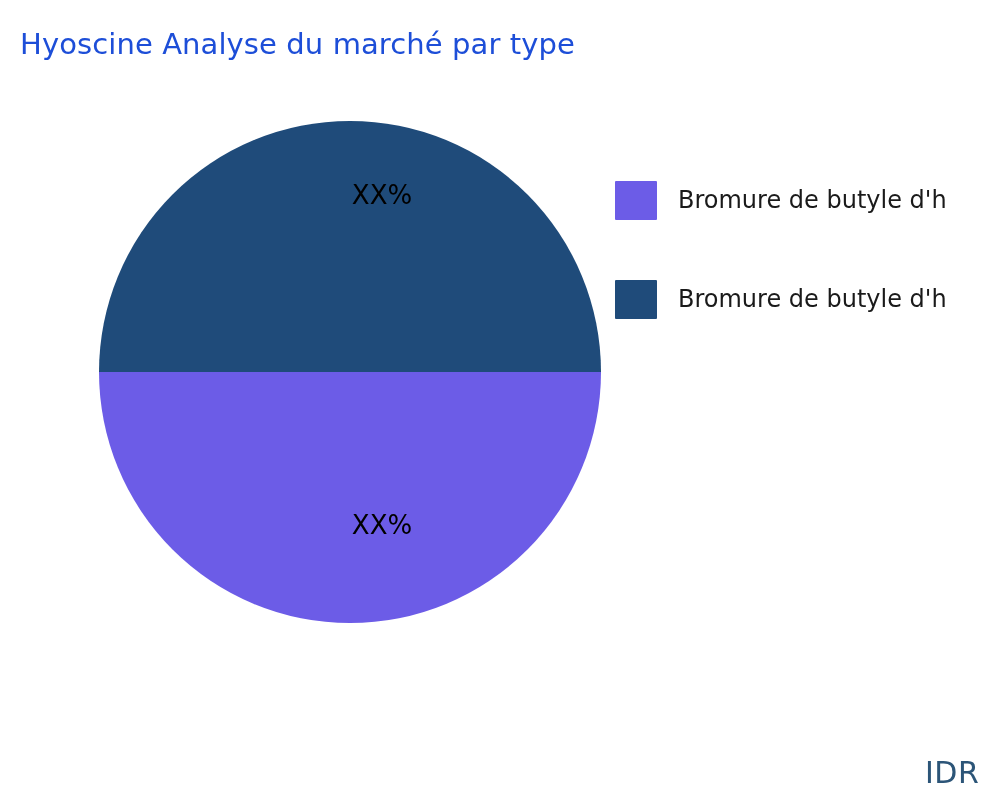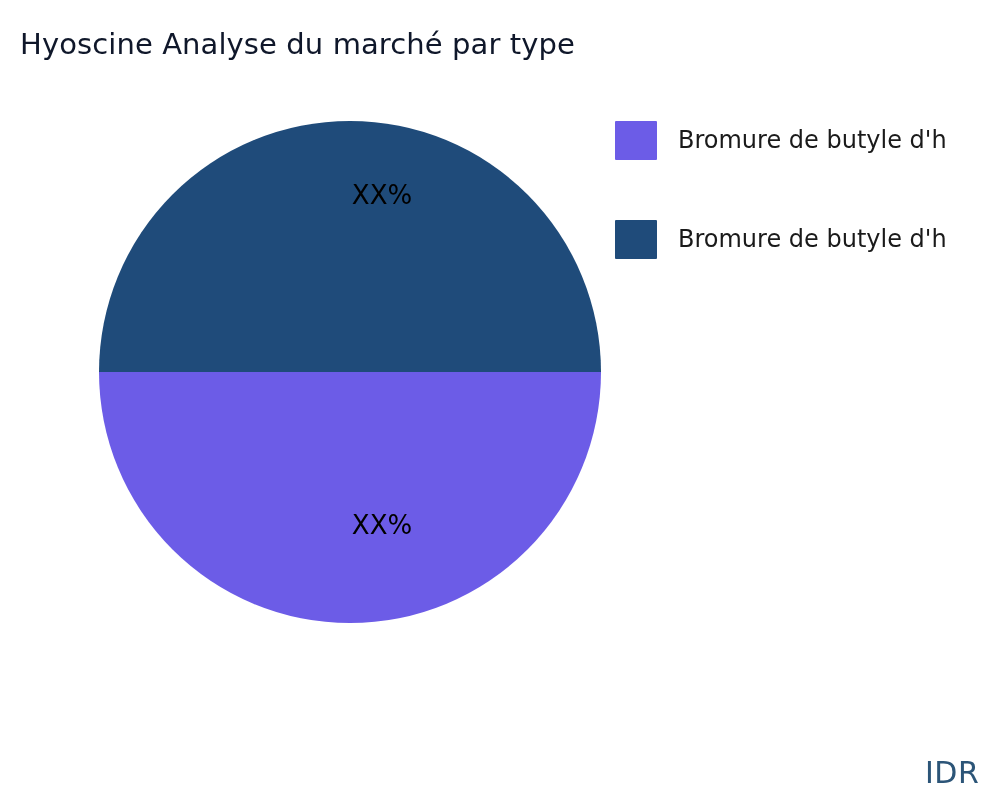--- a/index.html
+++ b/index.html
@@ -56,21 +56,21 @@
   .legend {
     position: absolute;
     left: 615px;
     top: 121px;
     width: 385px;
   }
   .legend-item {
     position: relative;
     height: 99px;
     display: flex;
-    align-items: flex-start;
+    align-items: flex-end;
   }
   .legend-swatch {
     width: 42px;
     height: 39px;
     flex: 0 0 42px;
     border-radius: 1px;
   }
   .legend-label {
     margin-left: 21px;
     font-size: 24px;
@@ -90,21 +90,21 @@
     font-weight: 400;
     color: #2c5578;
     letter-spacing: 0.5px;
     white-space: nowrap;
     text-align: right;
   }
 </style>
 </head>
 <body style="background: rgb(255, 255, 255);">
 
-<div class="chart-title" style="color: #0f172a;">Hyoscine Analyse du marché par type</div>
+<div class="chart-title" style="color: #1d4ed8;">Hyoscine Analyse du marché par type</div>
 
 <div class="pie-wrap">
   <svg class="pie-svg" viewBox="0 0 502 502">
 
     <path id="slice-0" d="M 251 251 L 0 251 A 251 251 0 0 1 502 251 Z" fill="#1f4b7a"></path>
 
     <path id="slice-1" d="M 251 251 L 502 251 A 251 251 0 0 1 0 251 Z" fill="#6c5ce7"></path>
   </svg>
 
   <div class="slice-label top" style="color: rgb(0, 0, 0);">XX%</div>

